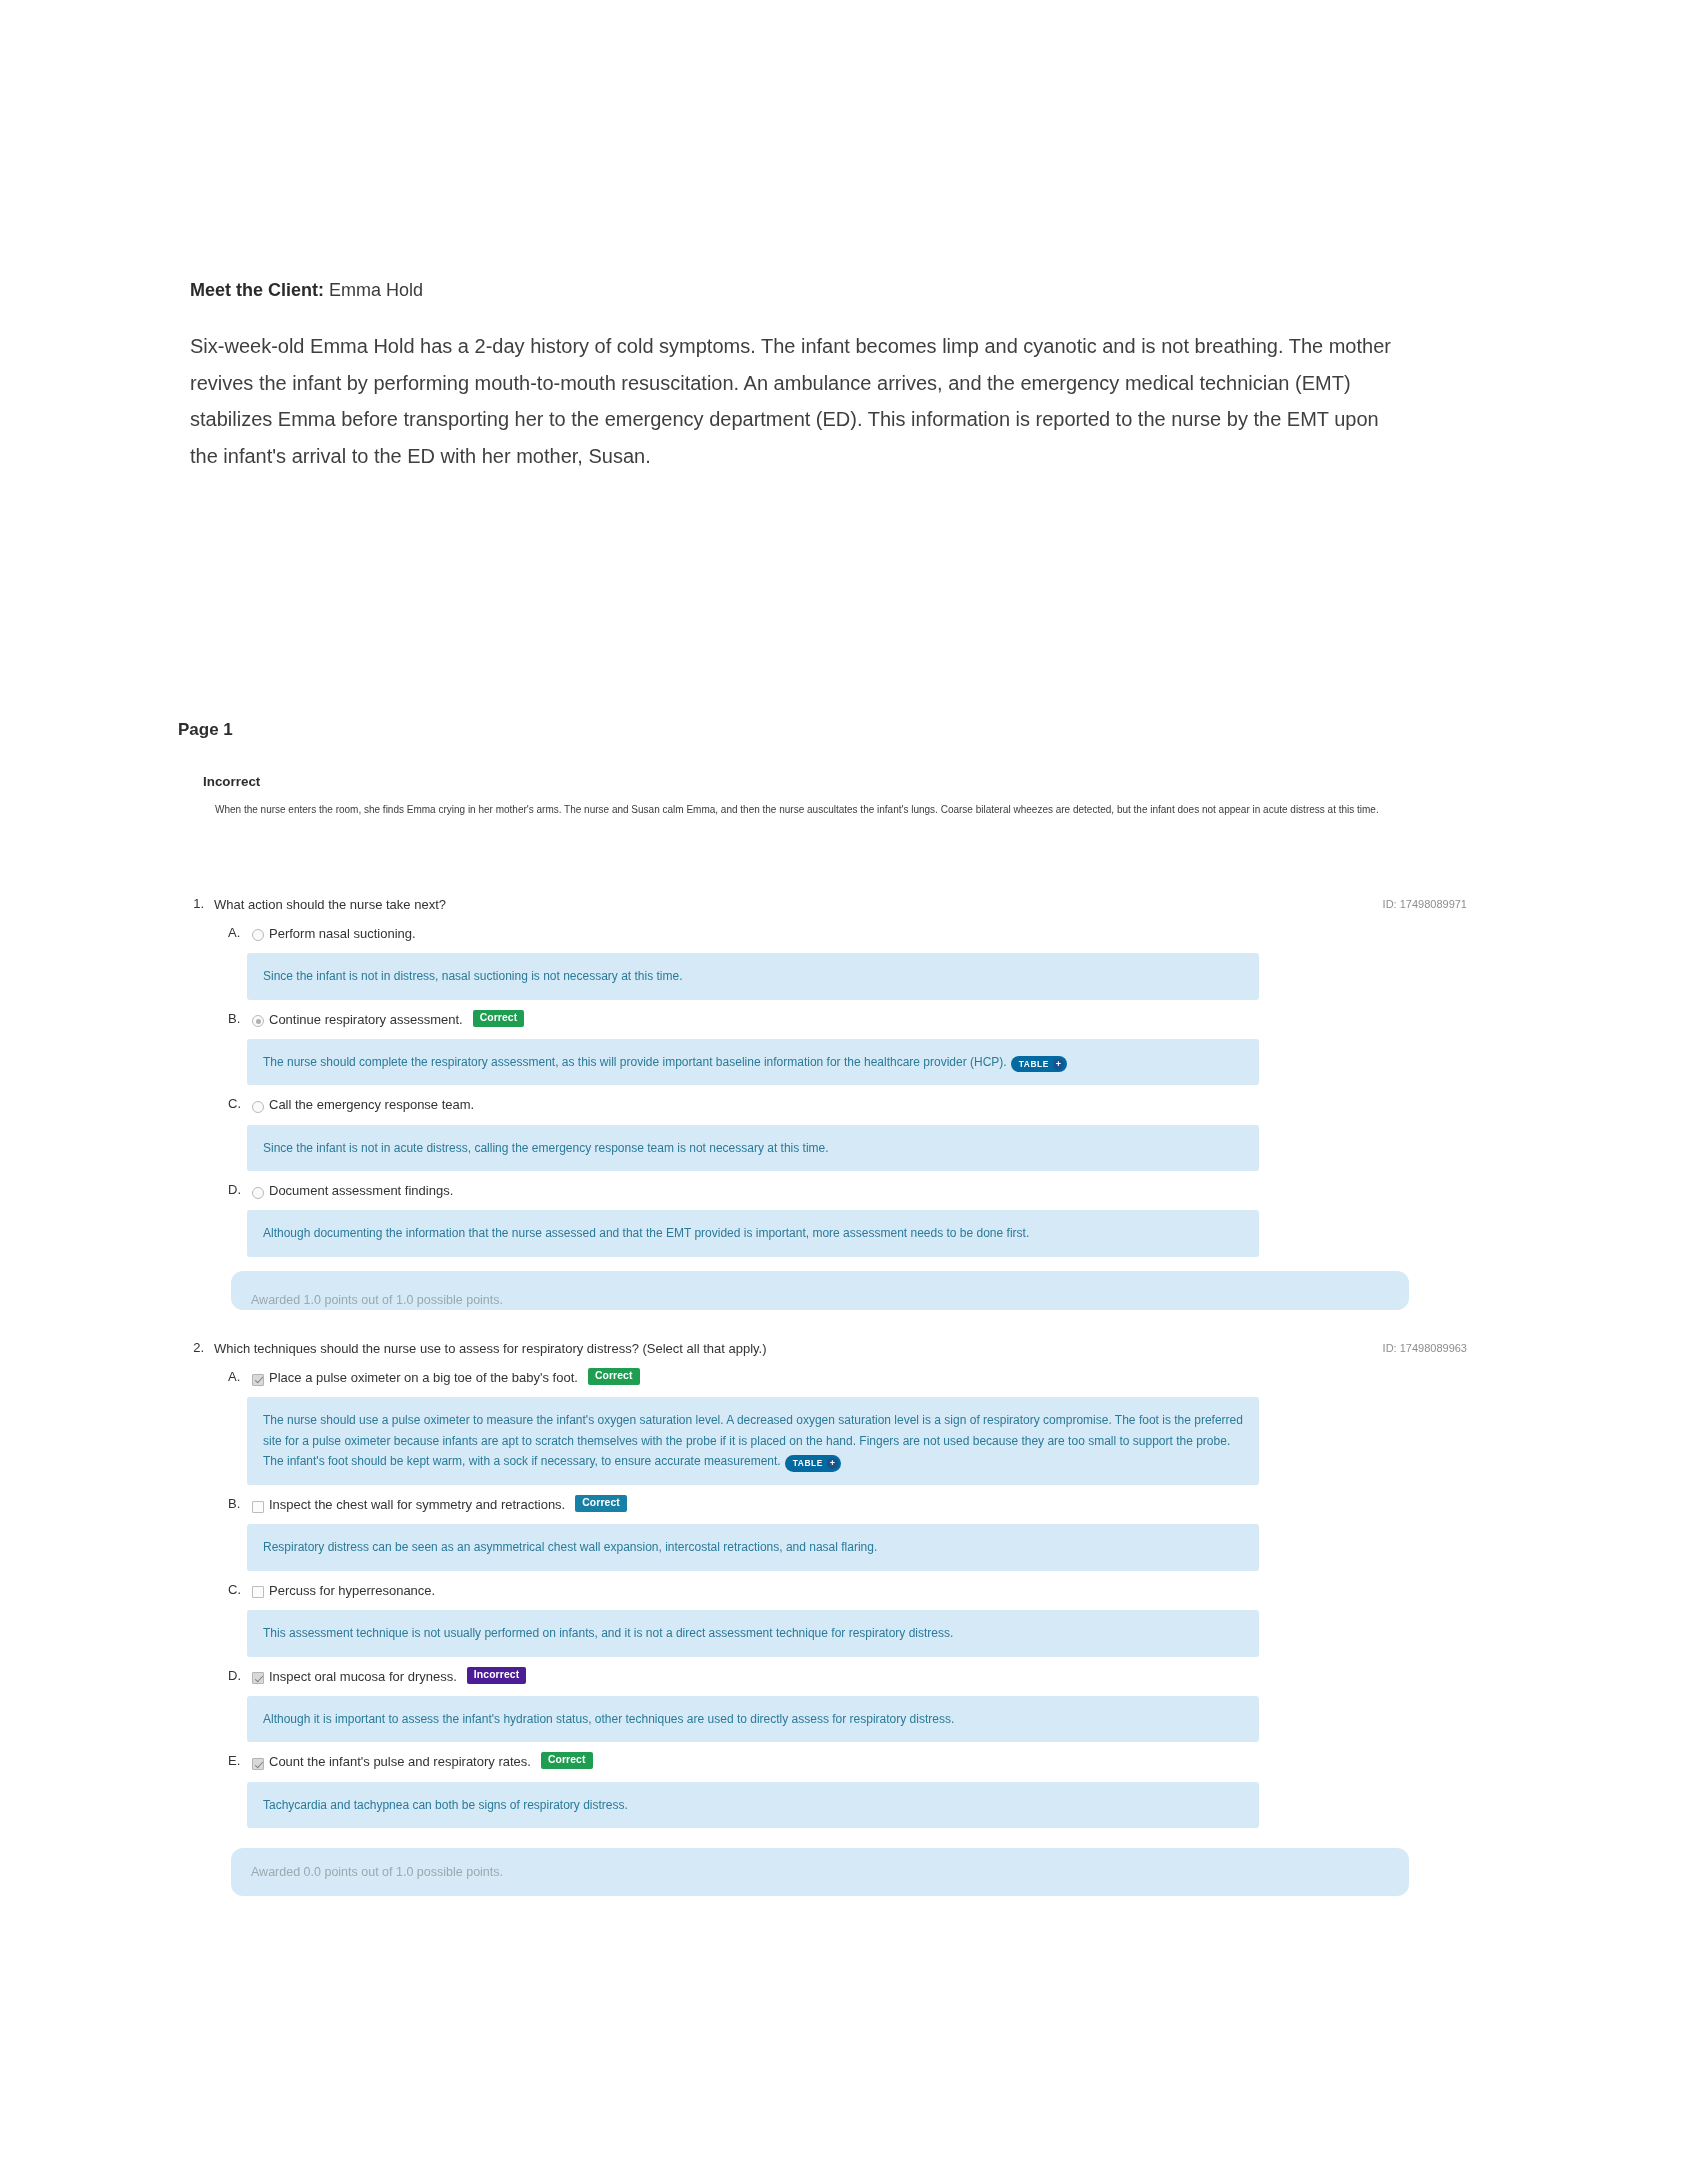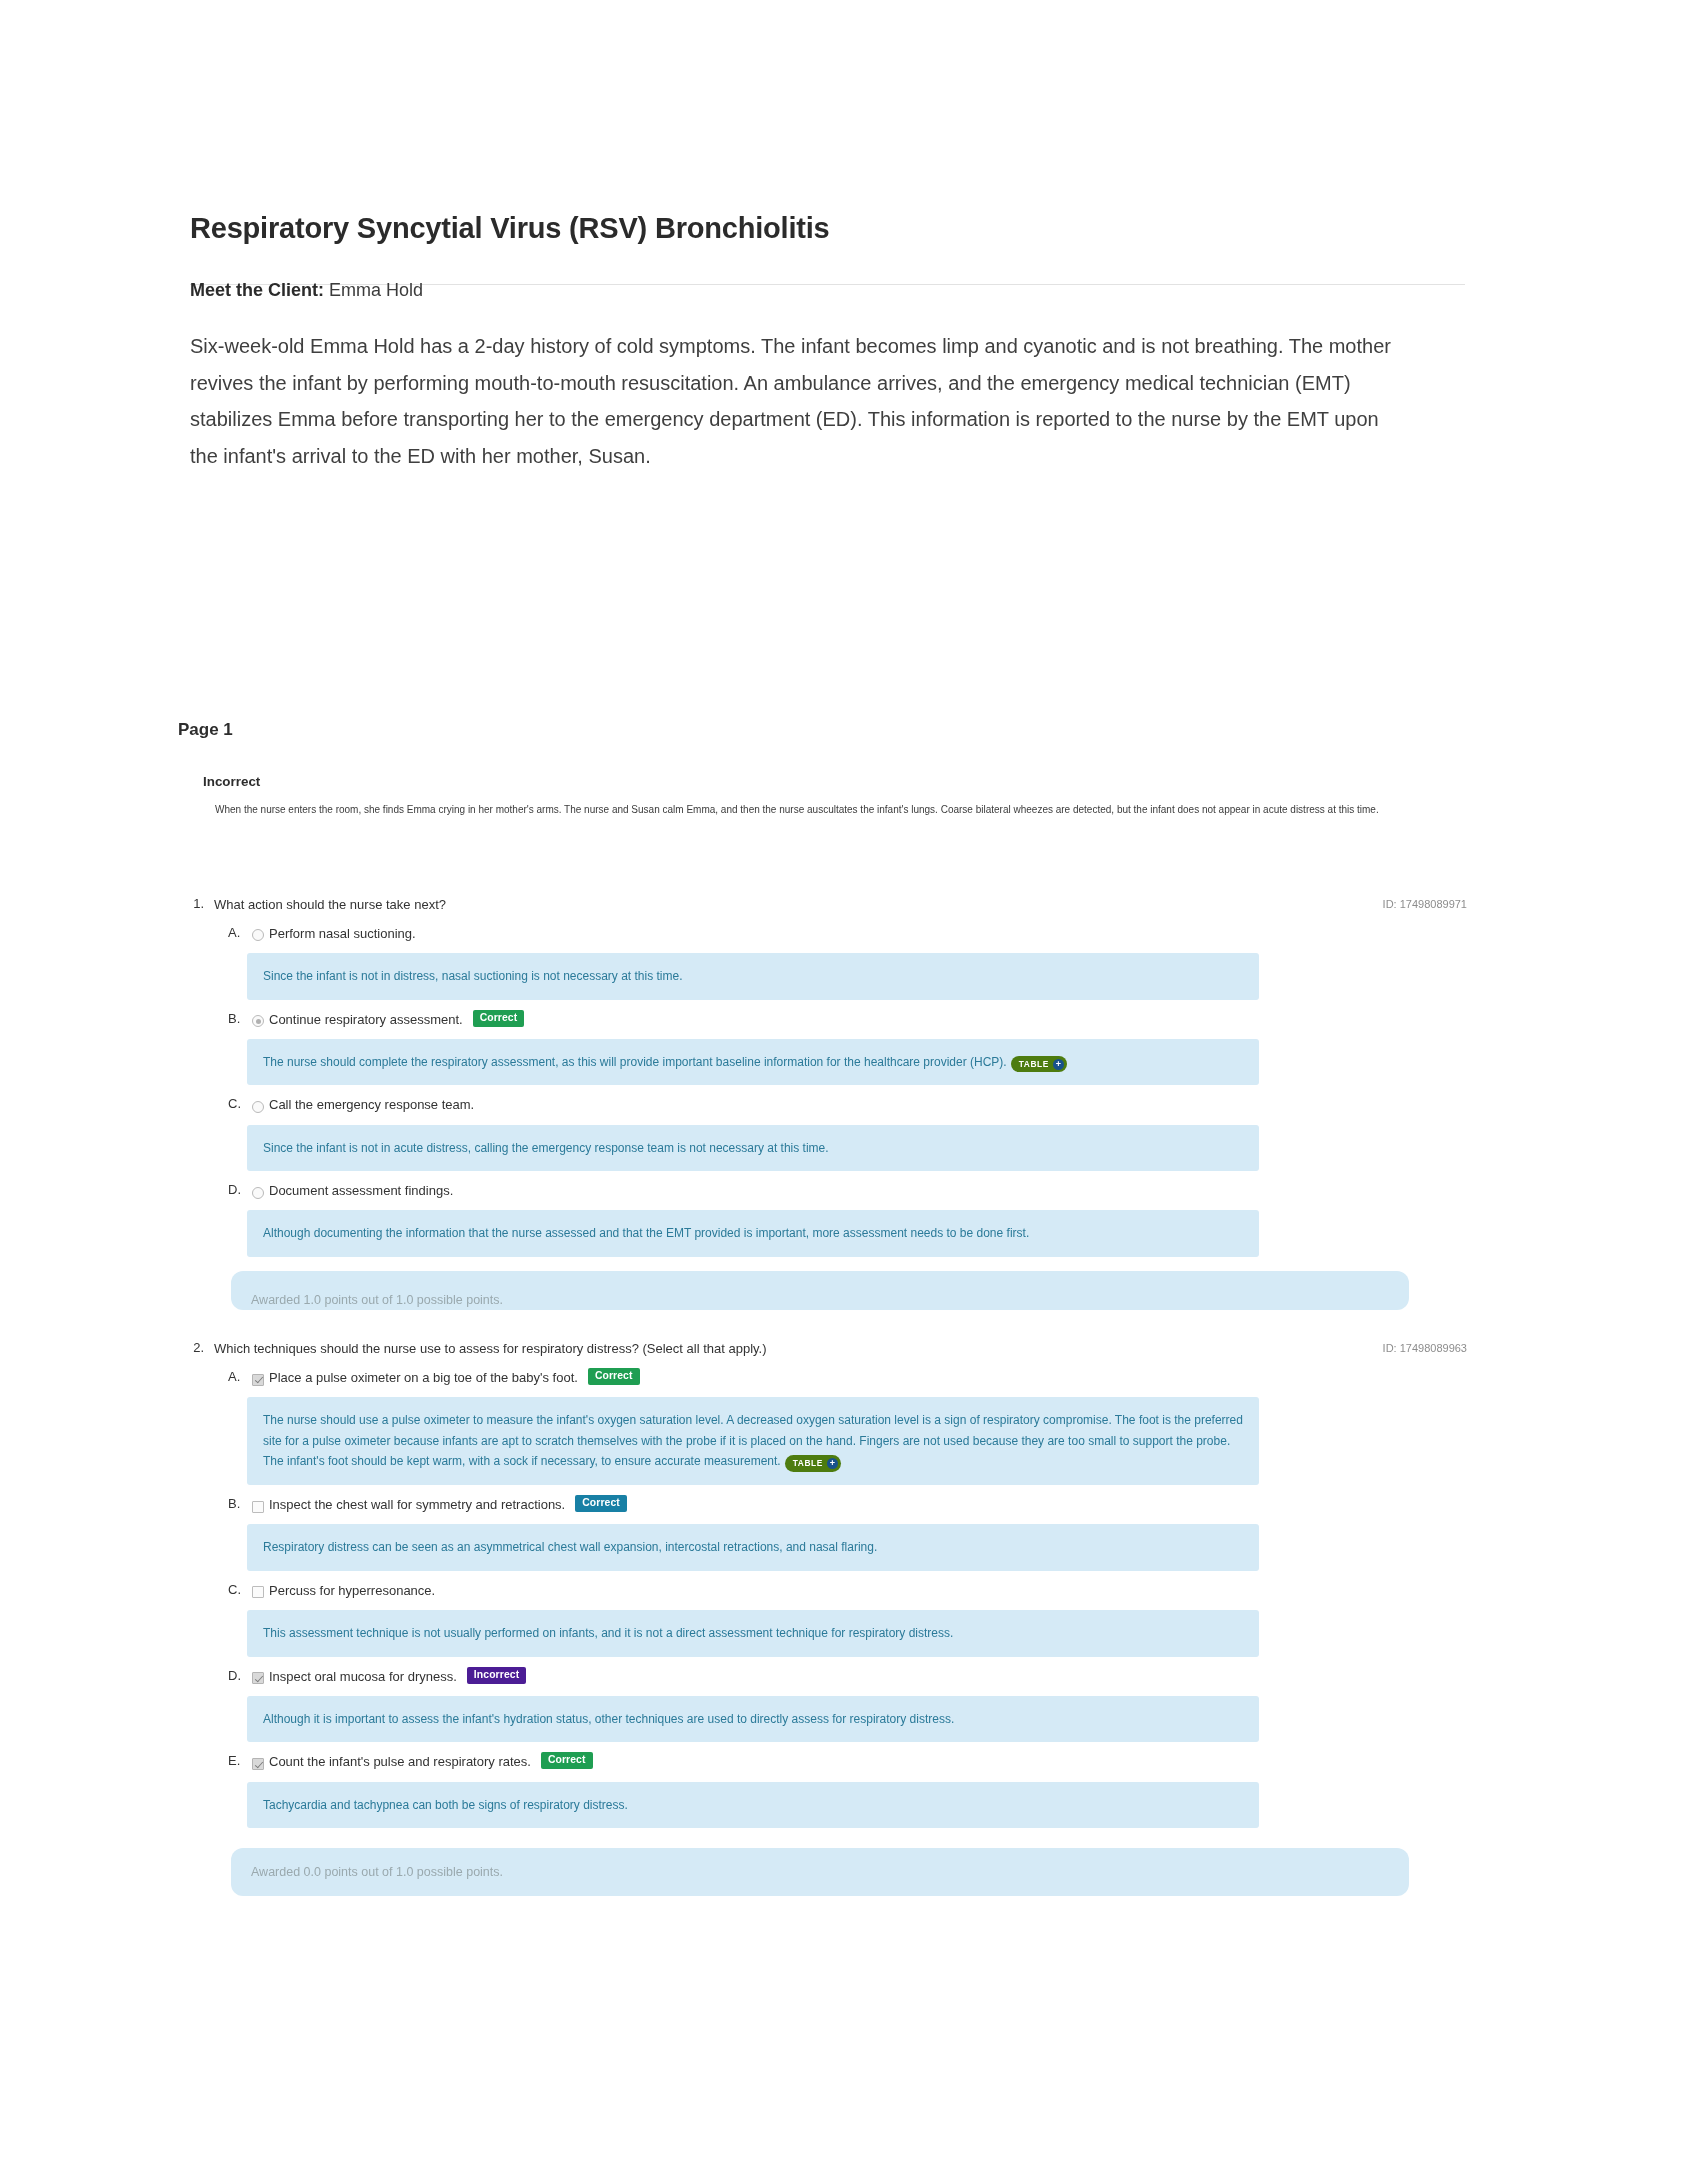--- a/index.html
+++ b/index.html
@@ -236,21 +236,21 @@
     padding: 13px 16px 13px 16px;
     border-radius: 3px;
     width: 1012px;
     box-sizing: border-box;
   }
 
   
   .media-pill {
     display: inline-flex;
     align-items: center;
-    background: #4d7c0f;
+    background: #0369a1;
     border-radius: 9px;
     padding: 1px 3px 1px 8px;
     margin-left: 4px;
     position: relative;
     top: 1px;
   }
   .media-pill .pill-text {
     color: #ffffff;
     font-size: 8.4px;
     font-weight: bold;
@@ -290,24 +290,20 @@
   .page-break-gap {
     height: 22px;
     background: #ffffff;
   }
 </style>
 </head>
 <body>
 
 <div class="page">
 
-  <div class="doc-header">
-    <h1 class="doc-title">Respiratory Syncytial Virus (RSV) Bronchiolitis</h1>
-    <hr class="header-rule">
-  </div>
 
   <div class="client-block">
     <div class="client-heading">
       <span class="lead">Meet the Client:</span><span> Emma Hold</span>
     </div>
     <p class="client-para">Six-week-old Emma Hold has a 2-day history of cold symptoms. The infant becomes limp and cyanotic and is not breathing. The mother revives the infant by performing mouth-to-mouth resuscitation. An ambulance arrives, and the emergency medical technician (EMT) stabilizes Emma before transporting her to the emergency department (ED). This information is reported to the nurse by the EMT upon the infant's arrival to the ED with her mother, Susan.</p>
   </div>
 
   <div class="page-label">Page 1</div>
 

